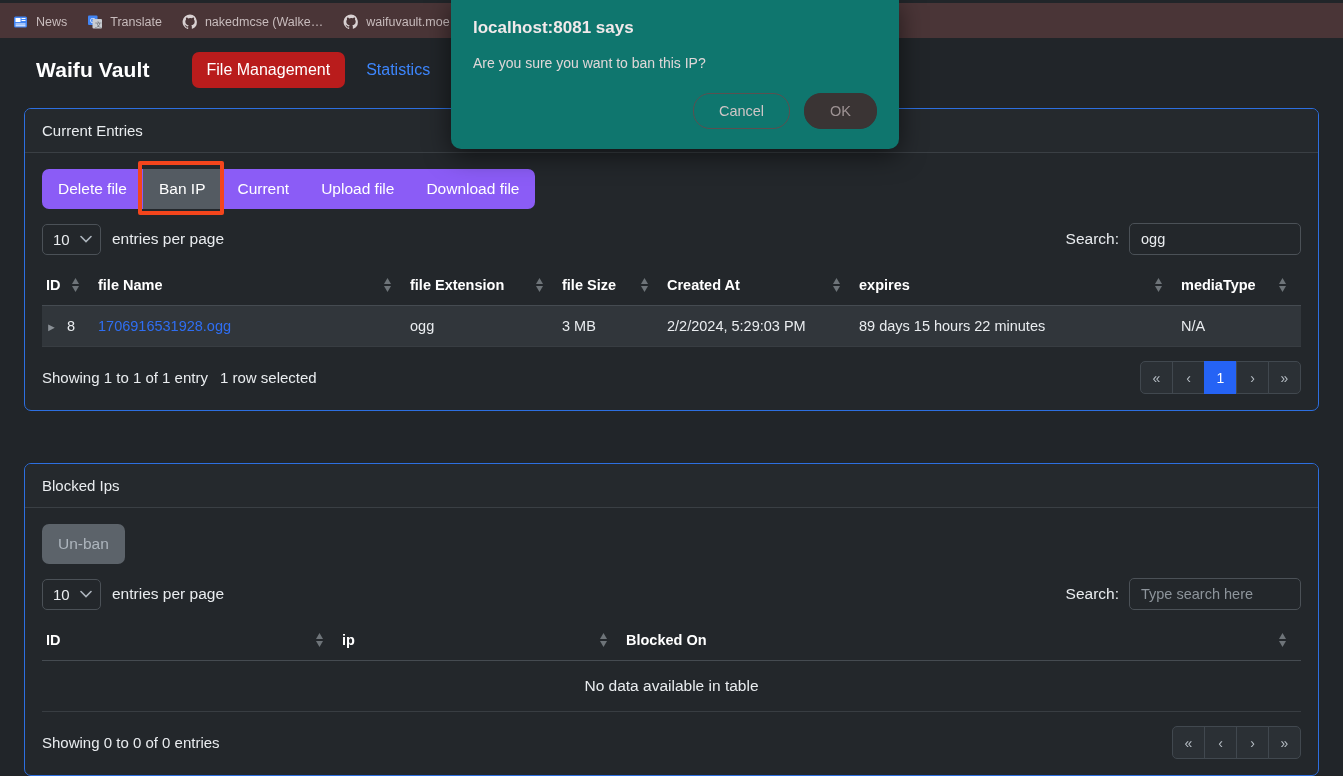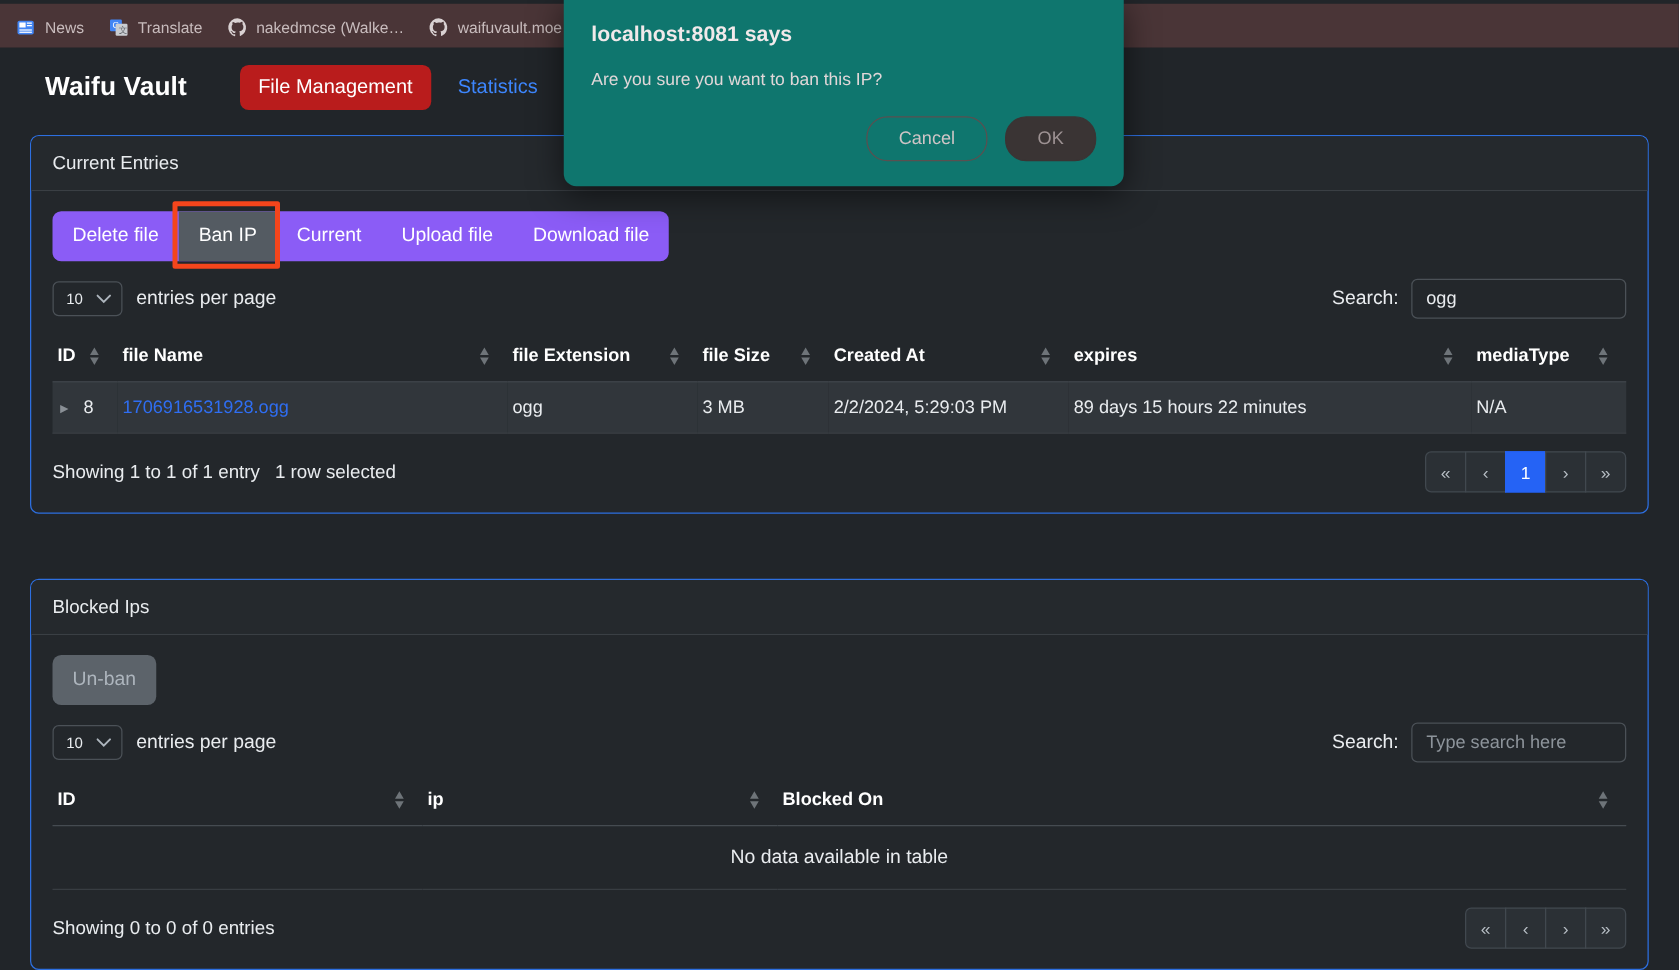--- a/index.html
+++ b/index.html
@@ -110,21 +110,21 @@
     justify-content: space-between;
     margin-top: 14px;
   }
   .len-wrap { display: flex; align-items: center; gap: 11px; }
   .len-select {
     appearance: none;
     background: #23272b;
     color: #e9ecef;
     border: 1px solid #4b5157;
     border-radius: 5px;
-    font-size: 12px; font-family: inherit;
+    font-size: 15px; font-family: inherit;
     padding: 6px 30px 6px 10px;
     cursor: pointer;
   }
   .sel-wrap { position: relative; display: inline-block; }
   .sel-chev {
     position: absolute; right: 9px; top: 50%;
     transform: translateY(-50%);
     pointer-events: none;
   }
   .len-label { color: #e9ecef; font-size: 15.5px; }

